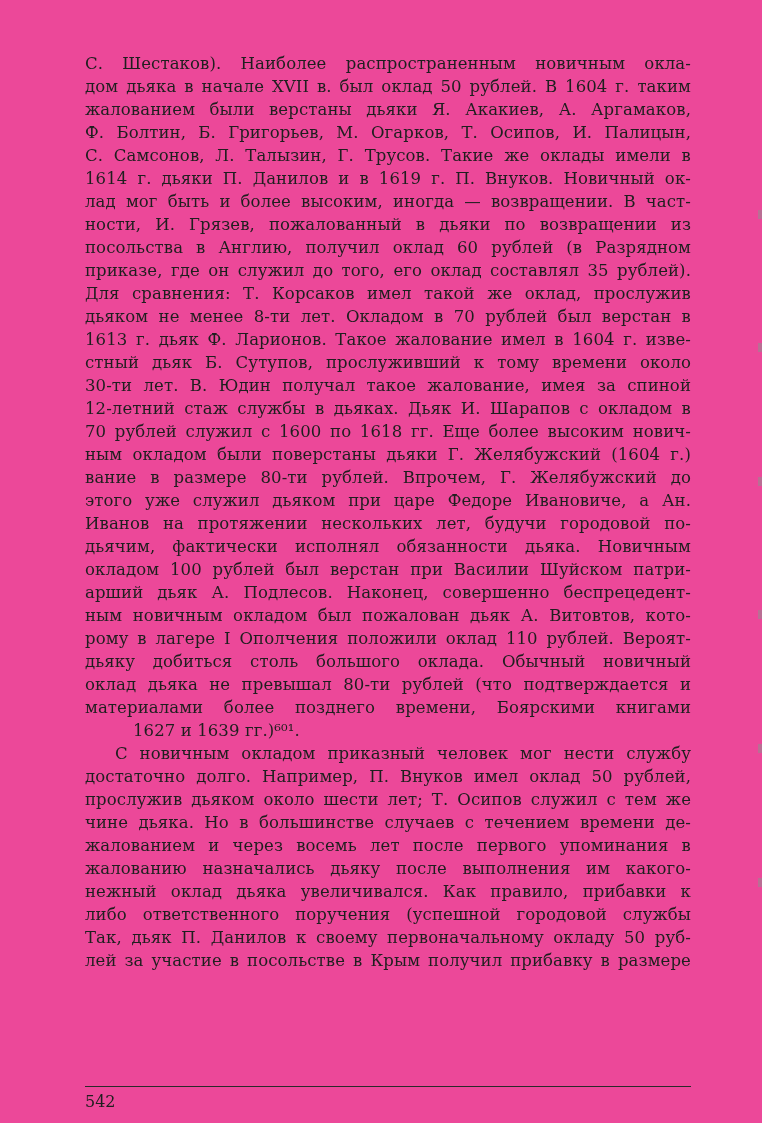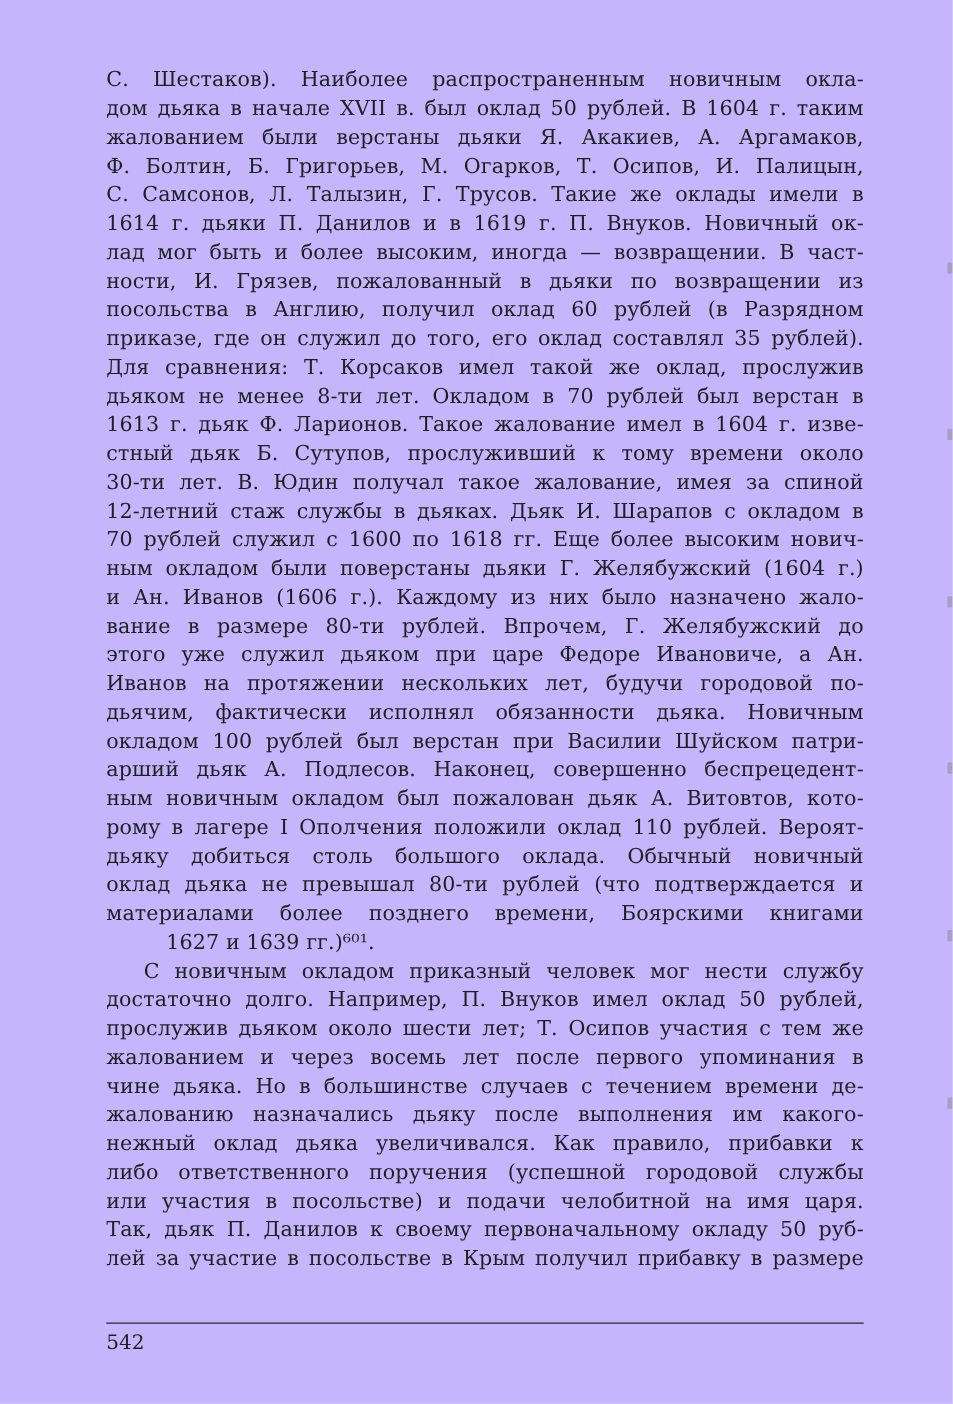--- a/index.html
+++ b/index.html
@@ -5,21 +5,21 @@
   * { margin: 0; padding: 0; box-sizing: border-box; }
   html, body { width: 762px; height: 1123px; }
   body {
     background: #ffffff;
     font-family: "DejaVu Serif", serif;
   }
   .page {
     position: relative;
     width: 762px;
     height: 1123px;
-    background: #c4b5fd;
+    background: #ec4899;
     color: #1f1f1f;
     overflow: hidden;
   }
   .text-block {
     position: absolute;
     left: 85px;
     top: 52px;
     width: 606px;
     font-size: 16.5px;
     line-height: 23px;
@@ -34,21 +34,21 @@
     overflow: hidden;
   }
   
   .para-end .line:last-child { text-align-last: left; margin-left: 48px; }
   
   .indent-first .line:first-child { text-indent: 30px; }
 
   .footer {
     position: absolute;
     left: 85px;
-    top: 1058px;
+    top: 1086px;
     width: 606px;
   }
   .footer-rule {
     border-top: 1.5px solid #2a2a2a;
     width: 100%;
   }
   .page-number {
     margin-top: 5px;
     font-size: 16px;
     color: #1f1f1f;
@@ -86,44 +86,42 @@
         <div class="line">посольства в Англию, получил оклад 60 рублей (в Разрядном</div>
         <div class="line">приказе, где он служил до того, его оклад составлял 35 рублей).</div>
         <div class="line">Для сравнения: Т. Корсаков имел такой же оклад, прослужив</div>
         <div class="line">дьяком не менее 8-ти лет. Окладом в 70 рублей был верстан в</div>
         <div class="line">1613 г. дьяк Ф. Ларионов. Такое жалование имел в 1604 г. изве-</div>
         <div class="line">стный дьяк Б. Сутупов, прослуживший к тому времени около</div>
         <div class="line">30-ти лет. В. Юдин получал такое жалование, имея за спиной</div>
         <div class="line">12-летний стаж службы в дьяках. Дьяк И. Шарапов с окладом в</div>
         <div class="line">70 рублей служил с 1600 по 1618 гг. Еще более высоким нович-</div>
         <div class="line">ным окладом были поверстаны дьяки Г. Желябужский (1604 г.)</div>
-        <div class="line">и Ан. Иванов (1606 г.). Каждому из них было назначено жало-</div>
         <div class="line">вание в размере 80-ти рублей. Впрочем, Г. Желябужский до</div>
         <div class="line">этого уже служил дьяком при царе Федоре Ивановиче, а Ан.</div>
         <div class="line">Иванов на протяжении нескольких лет, будучи городовой по-</div>
         <div class="line">дьячим, фактически исполнял обязанности дьяка. Новичным</div>
         <div class="line">окладом 100 рублей был верстан при Василии Шуйском патри-</div>
         <div class="line">арший дьяк А. Подлесов. Наконец, совершенно беспрецедент-</div>
         <div class="line">ным новичным окладом был пожалован дьяк А. Витовтов, кото-</div>
         <div class="line">рому в лагере I Ополчения положили оклад 110 рублей. Вероят-</div>
         <div class="line">дьяку добиться столь большого оклада. Обычный новичный</div>
         <div class="line">оклад дьяка не превышал 80-ти рублей (что подтверждается и</div>
         <div class="line">материалами более позднего времени, Боярскими книгами</div>
         <div class="line">1627 и 1639 гг.)⁶⁰¹.</div>
       </div>
     <div class="paragraph indent-first">
         <div class="line">С новичным окладом приказный человек мог нести службу</div>
         <div class="line">достаточно долго. Например, П. Внуков имел оклад 50 рублей,</div>
-        <div class="line">прослужив дьяком около шести лет; Т. Осипов участия с тем же</div>
+        <div class="line">прослужив дьяком около шести лет; Т. Осипов служил с тем же</div>
+        <div class="line">чине дьяка. Но в большинстве случаев с течением времени де-</div>
         <div class="line">жалованием и через восемь лет после первого упоминания в</div>
-        <div class="line">чине дьяка. Но в большинстве случаев с течением времени де-</div>
         <div class="line">жалованию назначались дьяку после выполнения им какого-</div>
         <div class="line">нежный оклад дьяка увеличивался. Как правило, прибавки к</div>
         <div class="line">либо ответственного поручения (успешной городовой службы</div>
-        <div class="line">или участия в посольстве) и подачи челобитной на имя царя.</div>
         <div class="line">Так, дьяк П. Данилов к своему первоначальному окладу 50 руб-</div>
         <div class="line">лей за участие в посольстве в Крым получил прибавку в размере</div>
       </div>
   </div>
 
   <div class="footer">
     <div class="footer-rule"></div>
     <div class="page-number">542</div>
   </div>
 

